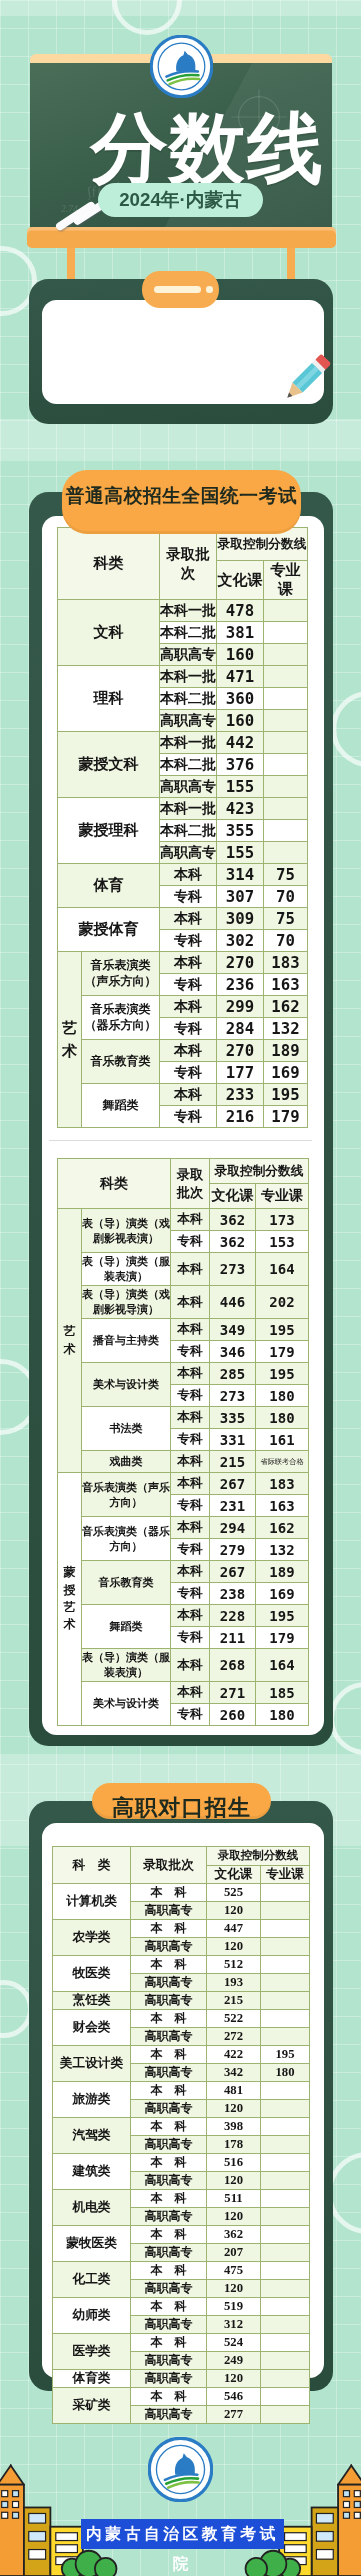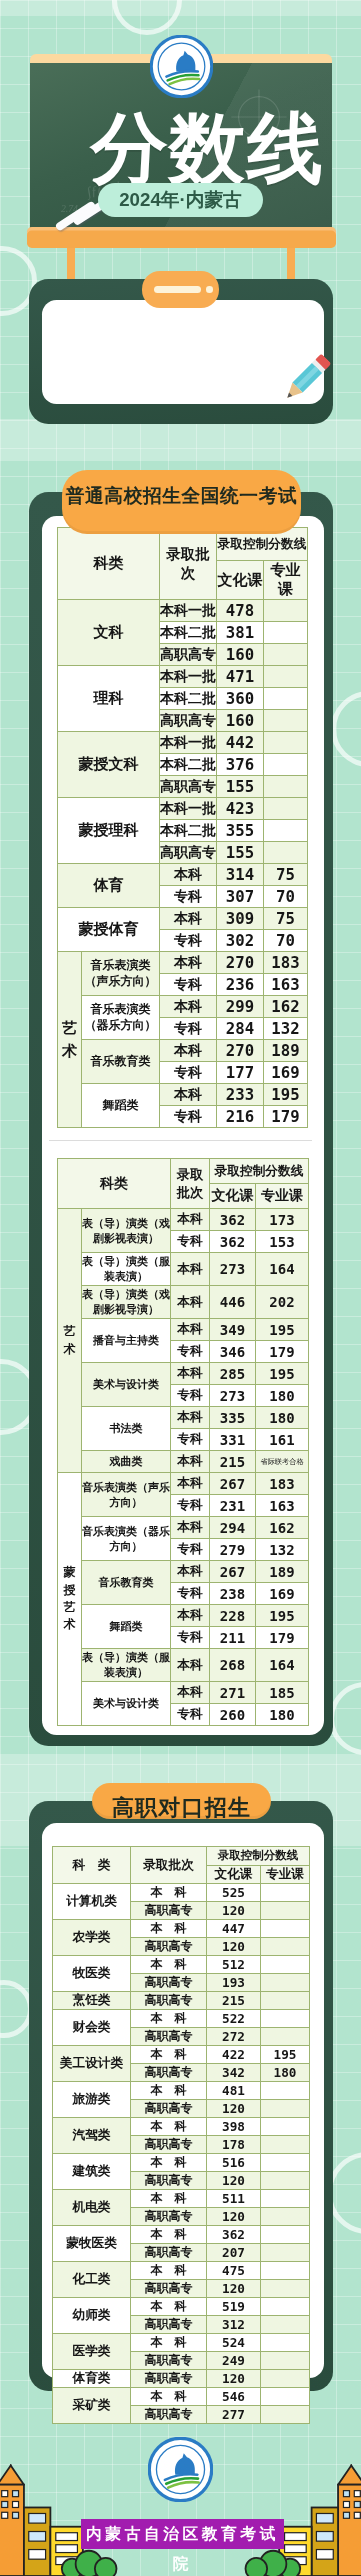--- a/index.html
+++ b/index.html
@@ -73,25 +73,25 @@
   .t2 td.subcat{font-size:11px;font-weight:700;line-height:1.35;}
   .t2 td.vlabel{font-size:12px;font-weight:700;line-height:1.45;}
   .t2 td.batch{font-size:12.7px;font-weight:700;}
   .t2 td.num{font-size:14px;}
   .t2 td.note{font-size:7.2px;}
   .t3{left:52px;top:1846px;width:258px;padding-left:40px;}
   .t3 thead tr{height:18.7px;} .t3 tbody tr{height:15.7px;}
   .t3 th{font-size:12.7px;} .t3 th.line-h{font-size:11.5px;}
   .t3 td.cat{font-size:12.7px;font-weight:700;}
   .t3 td.batch{font-size:12px;font-weight:700;}
-  .t3 td.num{font-size:12.7px;}
+  .t3 td.num{font-size:12.7px;font-family:Liberation Serif, serif;}
   .divider{position:absolute;left:49px;top:1140px;width:263px;height:1.2px;background:#dcdcdc;z-index:5;}
 
   
-  .footer-bar{position:absolute;left:81px;top:2519px;width:203px;height:30px;background:#a21caf;z-index:4;
+  .footer-bar{position:absolute;left:81px;top:2519px;width:203px;height:30px;background:#1d4ed8;z-index:4;
      color:#fff;font-size:15.7px;font-weight:700;line-height:30px;text-align:center;letter-spacing:3.6px;}
   .cluster{position:absolute;z-index:3;}
 </style>
 </head>
 <body>
 
 <div class="canvas">
 
   <div class="band" style="top:0;height:15.7px;"></div>
   <div class="band" style="top:419px;height:42px;"></div>

